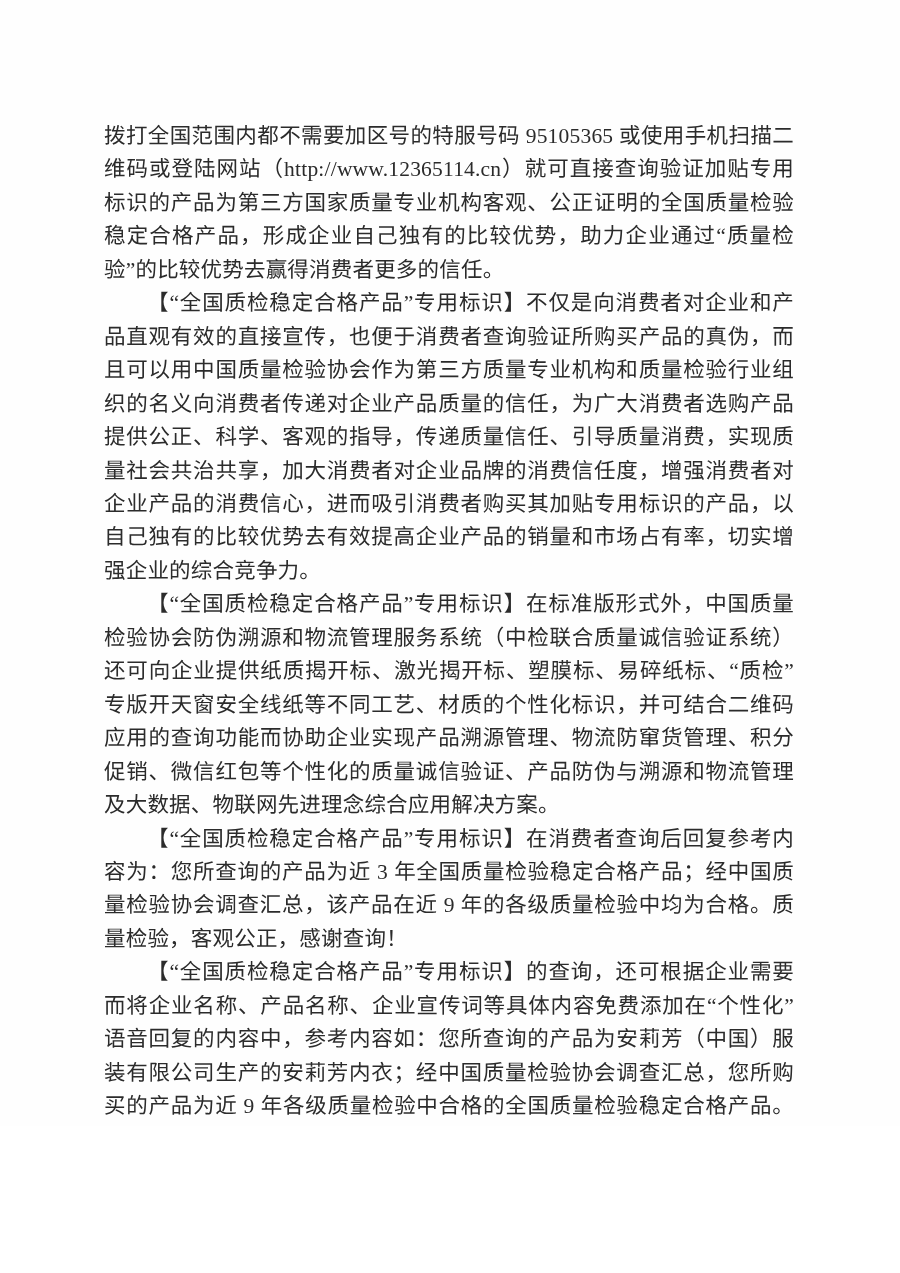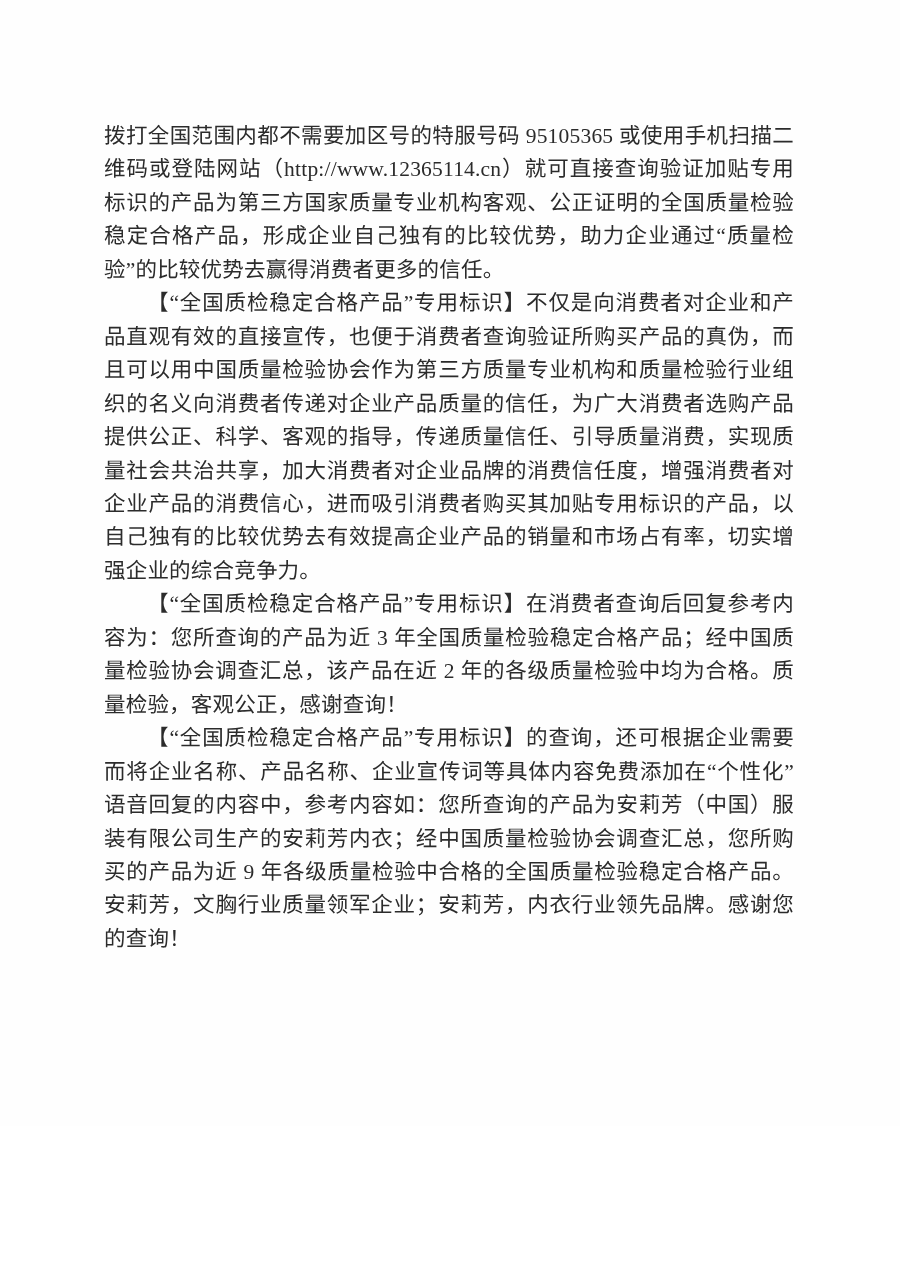--- a/index.html
+++ b/index.html
@@ -46,19 +46,20 @@
   }
 </style>
 </head>
 <body>
 
 <div class="page">
 
   <div class="body-text">
     <p class="continuation">拨打全国范围内都不需要加区号的特服号码 95105365 或使用手机扫描二维码或登陆网站（http://www.12365114.cn）就可直接查询验证加贴专用标识的产品为第三方国家质量专业机构客观、公正证明的全国质量检验稳定合格产品，形成企业自己独有的比较优势，助力企业通过“质量检验”的比较优势去赢得消费者更多的信任。</p>
     <p>【“全国质检稳定合格产品”专用标识】不仅是向消费者对企业和产品直观有效的直接宣传，也便于消费者查询验证所购买产品的真伪，而且可以用中国质量检验协会作为第三方质量专业机构和质量检验行业组织的名义向消费者传递对企业产品质量的信任，为广大消费者选购产品提供公正、科学、客观的指导，传递质量信任、引导质量消费，实现质量社会共治共享，加大消费者对企业品牌的消费信任度，增强消费者对企业产品的消费信心，进而吸引消费者购买其加贴专用标识的产品，以自己独有的比较优势去有效提高企业产品的销量和市场占有率，切实增强企业的综合竞争力。</p>
-    <p>【“全国质检稳定合格产品”专用标识】在消费者查询后回复参考内容为：您所查询的产品为近 3 年全国质量检验稳定合格产品；经中国质量检验协会调查汇总，该产品在近 2 年的各级质量检验中均为合格。质量检验，客观公正，感谢查询！</p>
+    <p>【“全国质检稳定合格产品”专用标识】在标准版形式外，中国质量检验协会防伪溯源和物流管理服务系统（中检联合质量诚信验证系统）还可向企业提供纸质揭开标、激光揭开标、塑膜标、易碎纸标、“质检”专版开天窗安全线纸等不同工艺、材质的个性化标识，并可结合二维码应用的查询功能而协助企业实现产品溯源管理、物流防窜货管理、积分促销、微信红包等个性化的质量诚信验证、产品防伪与溯源和物流管理及大数据、物联网先进理念综合应用解决方案。</p>
+    <p>【“全国质检稳定合格产品”专用标识】在消费者查询后回复参考内容为：您所查询的产品为近 3 年全国质量检验稳定合格产品；经中国质量检验协会调查汇总，该产品在近 9 年的各级质量检验中均为合格。质量检验，客观公正，感谢查询！</p>
     <p>【“全国质检稳定合格产品”专用标识】的查询，还可根据企业需要而将企业名称、产品名称、企业宣传词等具体内容免费添加在“个性化”语音回复的内容中，参考内容如：您所查询的产品为安莉芳（中国）服装有限公司生产的安莉芳内衣；经中国质量检验协会调查汇总，您所购买的产品为近 9 年各级质量检验中合格的全国质量检验稳定合格产品。安莉芳，文胸行业质量领军企业；安莉芳，内衣行业领先品牌。感谢您的查询！</p>
   </div>
 
   <div class="page-number">— 14 —</div>
 
 </div>
 
 </body></html>

